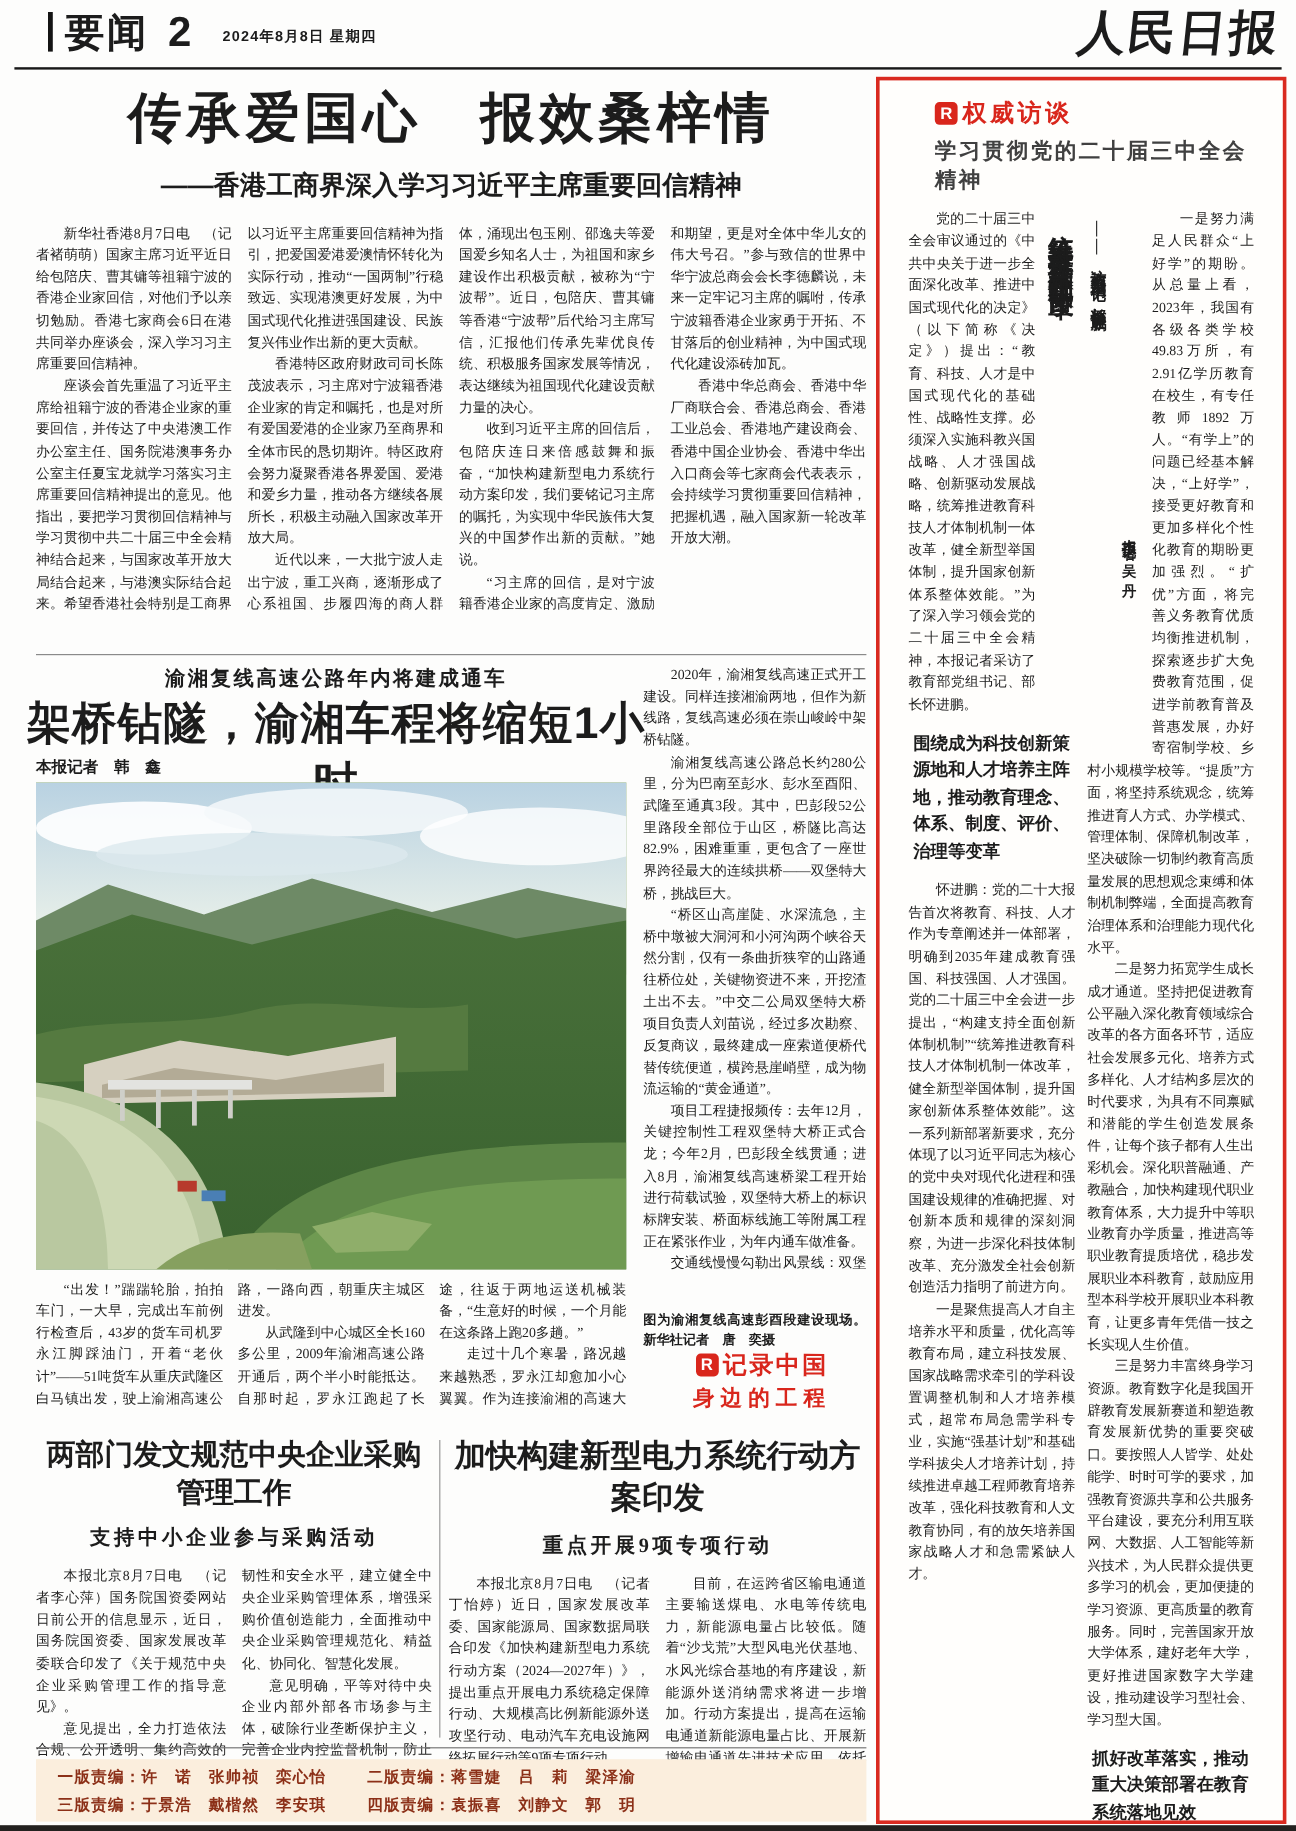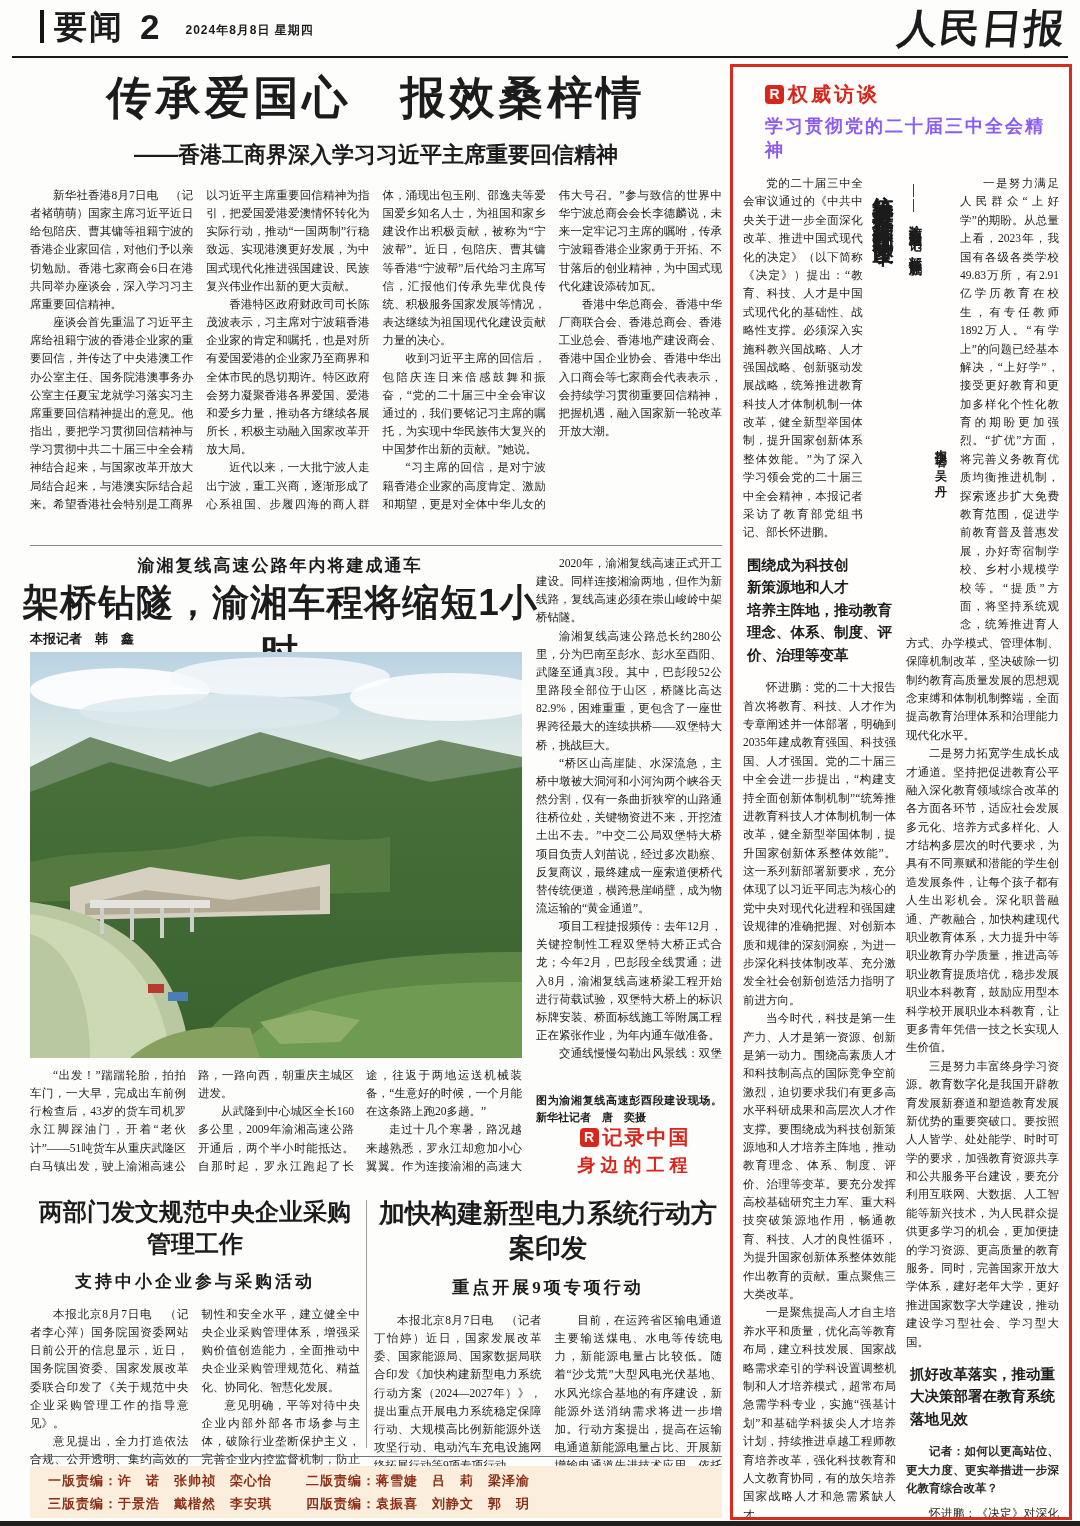--- a/index.html
+++ b/index.html
@@ -48,23 +48,23 @@
   .bot-body{margin-top:12px;height:188px;overflow:hidden;column-count:2;column-gap:13px;}
   .vdiv{position:absolute;left:366px;top:1200px;height:248px;border-left:1px solid #9a9a9a;}
   .hdiv{position:absolute;left:30px;top:1456px;width:692px;border-top:1px solid #777;}
   
   .credits{position:absolute;left:30px;top:1466px;width:692px;height:52px;background:#fbeedd;color:#8c3018;
            font-size:13px;font-weight:700;display:flex;flex-direction:column;justify-content:center;padding-left:18px;box-sizing:border-box;letter-spacing:1px;}
   .credits .row{display:flex;gap:34px;line-height:1.8;}
   .bottom-bar{position:absolute;left:0;bottom:0;width:1080px;height:5px;background:#23211f;}
   
   .redbox{position:absolute;left:730px;top:64px;width:342px;height:1456px;border:3px solid #d92a20;box-sizing:border-box;
-          padding:14px 10px 8px;overflow:hidden;background:#fffefc;}
+          padding:14px 24px 8px;overflow:hidden;background:#fffefc;}
   .iv-badge{font-family:"Liberation Sans",sans-serif;font-size:20px;font-weight:900;color:#d9261c;letter-spacing:3px;padding-left:22px;}
-  .iv-subtitle{font-family:"Liberation Sans",sans-serif;font-size:18px;font-weight:700;color:#8b5cf6;letter-spacing:2px;
+  .iv-subtitle{font-family:"Liberation Sans",sans-serif;font-size:18px;font-weight:700;color:#404040;letter-spacing:2px;
                padding-left:22px;margin:6px 0 12px;}
   .iv-body{display:flex;gap:10px;}
   .iv-col{flex:1;min-width:0;font-size:11.5px;line-height:1.6;text-align:justify;}
   .iv-headline{float:right;writing-mode:vertical-rl;font-family:"Liberation Sans",sans-serif;font-weight:900;
                font-size:21px;letter-spacing:3px;height:402px;margin:4px 0 8px 8px;line-height:1.2;}
   .iv-byline{float:left;writing-mode:vertical-rl;height:440px;margin:10px 8px 6px 0;font-size:13px;font-weight:700;letter-spacing:2px;line-height:1.3;}
   .iv-reporter{float:left;writing-mode:vertical-rl;height:440px;margin:10px 10px 6px 0;padding-top:255px;font-size:12px;font-weight:700;letter-spacing:2px;box-sizing:border-box;}
   .iv-sub{font-family:"Liberation Sans",sans-serif;font-weight:900;font-size:14.5px;line-height:1.55;margin:12px 4px;text-align:left;}
   .iv-q{margin:6px 0;text-indent:2em;font-weight:700;color:#2a2a2a;}
   
@@ -85,21 +85,21 @@
   </div>
 
   <div class="hk">
     <h1>传承爱国心　报效桑梓情</h1>
     <h2>——香港工商界深入学习习近平主席重要回信精神</h2>
     <div class="hk-body body-text">
         <p class="para">新华社香港8月7日电　（记者褚萌萌）国家主席习近平近日给包陪庆、曹其镛等祖籍宁波的香港企业家回信，对他们予以亲切勉励。香港七家商会6日在港共同举办座谈会，深入学习习主席重要回信精神。</p>
         <p class="para">座谈会首先重温了习近平主席给祖籍宁波的香港企业家的重要回信，并传达了中央港澳工作办公室主任、国务院港澳事务办公室主任夏宝龙就学习落实习主席重要回信精神提出的意见。他指出，要把学习贯彻回信精神与学习贯彻中共二十届三中全会精神结合起来，与国家改革开放大局结合起来，与港澳实际结合起来。希望香港社会特别是工商界以习近平主席重要回信精神为指引，把爱国爱港爱澳情怀转化为实际行动，推动“一国两制”行稳致远、实现港澳更好发展，为中国式现代化推进强国建设、民族复兴伟业作出新的更大贡献。</p>
         <p class="para">香港特区政府财政司司长陈茂波表示，习主席对宁波籍香港企业家的肯定和嘱托，也是对所有爱国爱港的企业家乃至商界和全体市民的恳切期许。特区政府会努力凝聚香港各界爱国、爱港和爱乡力量，推动各方继续各展所长，积极主动融入国家改革开放大局。</p>
         <p class="para">近代以来，一大批宁波人走出宁波，重工兴商，逐渐形成了心系祖国、步履四海的商人群体，涌现出包玉刚、邵逸夫等爱国爱乡知名人士，为祖国和家乡建设作出积极贡献，被称为“宁波帮”。近日，包陪庆、曹其镛等香港“宁波帮”后代给习主席写信，汇报他们传承先辈优良传统、积极服务国家发展等情况，表达继续为祖国现代化建设贡献力量的决心。</p>
-        <p class="para">收到习近平主席的回信后，包陪庆连日来倍感鼓舞和振奋，“党的二十届三中全会审议通过的，我们要铭记习主席的嘱托，为实现中华民族伟大复兴的中国梦作出新的贡献。”她说。</p>
+        <p class="para">收到习近平主席的回信后，包陪庆连日来倍感鼓舞和振奋，“加快构建新型电力系统行动方案印发，我们要铭记习主席的嘱托，为实现中华民族伟大复兴的中国梦作出新的贡献。”她说。</p>
         <p class="para">“习主席的回信，是对宁波籍香港企业家的高度肯定、激励和期望，更是对全体中华儿女的伟大号召。”参与致信的世界中华宁波总商会会长李德麟说，未来一定牢记习主席的嘱咐，传承宁波籍香港企业家勇于开拓、不甘落后的创业精神，为中国式现代化建设添砖加瓦。</p>
         <p class="para">香港中华总商会、香港中华厂商联合会、香港总商会、香港工业总会、香港地产建设商会、香港中国企业协会、香港中华出入口商会等七家商会代表表示，会持续学习贯彻重要回信精神，把握机遇，融入国家新一轮改革开放大潮。</p>
       </div>
   </div>
 
   <div class="mid">
     <div class="mid-kicker">渝湘复线高速公路年内将建成通车</div>
     <div class="mid-headline">架桥钻隧，渝湘车程将缩短1小时</div>
     <div class="mid-byline">本报记者　韩　鑫</div>
 
@@ -205,21 +205,20 @@
     <div class="iv-subtitle">学习贯彻党的二十届三中全会精神</div>
 
     <div class="iv-body">
 
       <div class="iv-col">
         <div class="iv-headline">统筹推进教育科技人才体制机制一体改革</div>
         <p class="para">党的二十届三中全会审议通过的《中共中央关于进一步全面深化改革、推进中国式现代化的决定》（以下简称《决定》）提出：“教育、科技、人才是中国式现代化的基础性、战略性支撑。必须深入实施科教兴国战略、人才强国战略、创新驱动发展战略，统筹推进教育科技人才体制机制一体改革，健全新型举国体制，提升国家创新体系整体效能。”为了深入学习领会党的二十届三中全会精神，本报记者采访了教育部党组书记、部长怀进鹏。</p>
         <div class="iv-sub">围绕成为科技创新策源地和人才培养主阵地，推动教育理念、体系、制度、评价、治理等变革</div>
         <div>
             <p class="para">怀进鹏：党的二十大报告首次将教育、科技、人才作为专章阐述并一体部署，明确到2035年建成教育强国、科技强国、人才强国。党的二十届三中全会进一步提出，“构建支持全面创新体制机制”“统筹推进教育科技人才体制机制一体改革，健全新型举国体制，提升国家创新体系整体效能”。这一系列新部署新要求，充分体现了以习近平同志为核心的党中央对现代化进程和强国建设规律的准确把握、对创新本质和规律的深刻洞察，为进一步深化科技体制改革、充分激发全社会创新创造活力指明了前进方向。</p>
-            <p class="para">当今时代，科技是第一生产力、人才是第一资源、创新是第一动力。围绕高素质人才和科技制高点的国际竞争空前激烈，迫切要求我们有更多高水平科研成果和高层次人才作支撑。要围绕成为科技创新策源地和人才培养主阵地，推动教育理念、体系、制度、评价、治理等变革。要充分发挥高校基础研究主力军、重大科技突破策源地作用，畅通教育、科技、人才的良性循环，为提升国家创新体系整体效能作出教育的贡献。重点聚焦三大类改革。</p>
             <p class="para">一是聚焦提高人才自主培养水平和质量，优化高等教育布局，建立科技发展、国家战略需求牵引的学科设置调整机制和人才培养模式，超常布局急需学科专业，实施“强基计划”和基础学科拔尖人才培养计划，持续推进卓越工程师教育培养改革，强化科技教育和人文教育协同，有的放矢培养国家战略人才和急需紧缺人才。</p>
           </div>
 
       </div>
 
       <div class="iv-col">
         <div class="iv-byline">——访教育部党组书记、部长怀进鹏</div>
         <div class="iv-reporter">本报记者　吴　丹</div>
         <div>
             <p class="para">一是努力满足人民群众“上好学”的期盼。从总量上看，2023年，我国有各级各类学校49.83万所，有2.91亿学历教育在校生，有专任教师1892万人。“有学上”的问题已经基本解决，“上好学”，接受更好教育和更加多样化个性化教育的期盼更加强烈。“扩优”方面，将完善义务教育优质均衡推进机制，探索逐步扩大免费教育范围，促进学前教育普及普惠发展，办好寄宿制学校、乡村小规模学校等。“提质”方面，将坚持系统观念，统筹推进育人方式、办学模式、管理体制、保障机制改革，坚决破除一切制约教育高质量发展的思想观念束缚和体制机制弊端，全面提高教育治理体系和治理能力现代化水平。</p>

